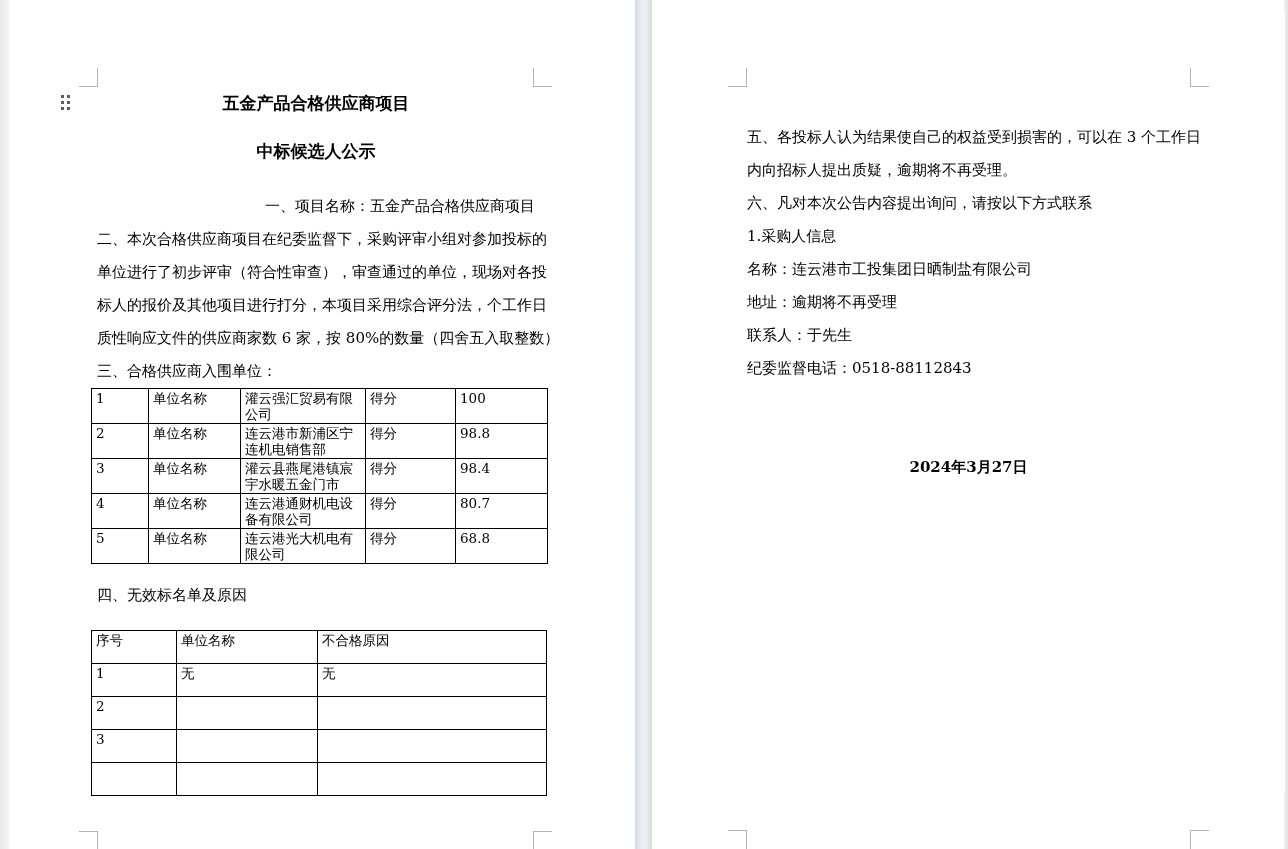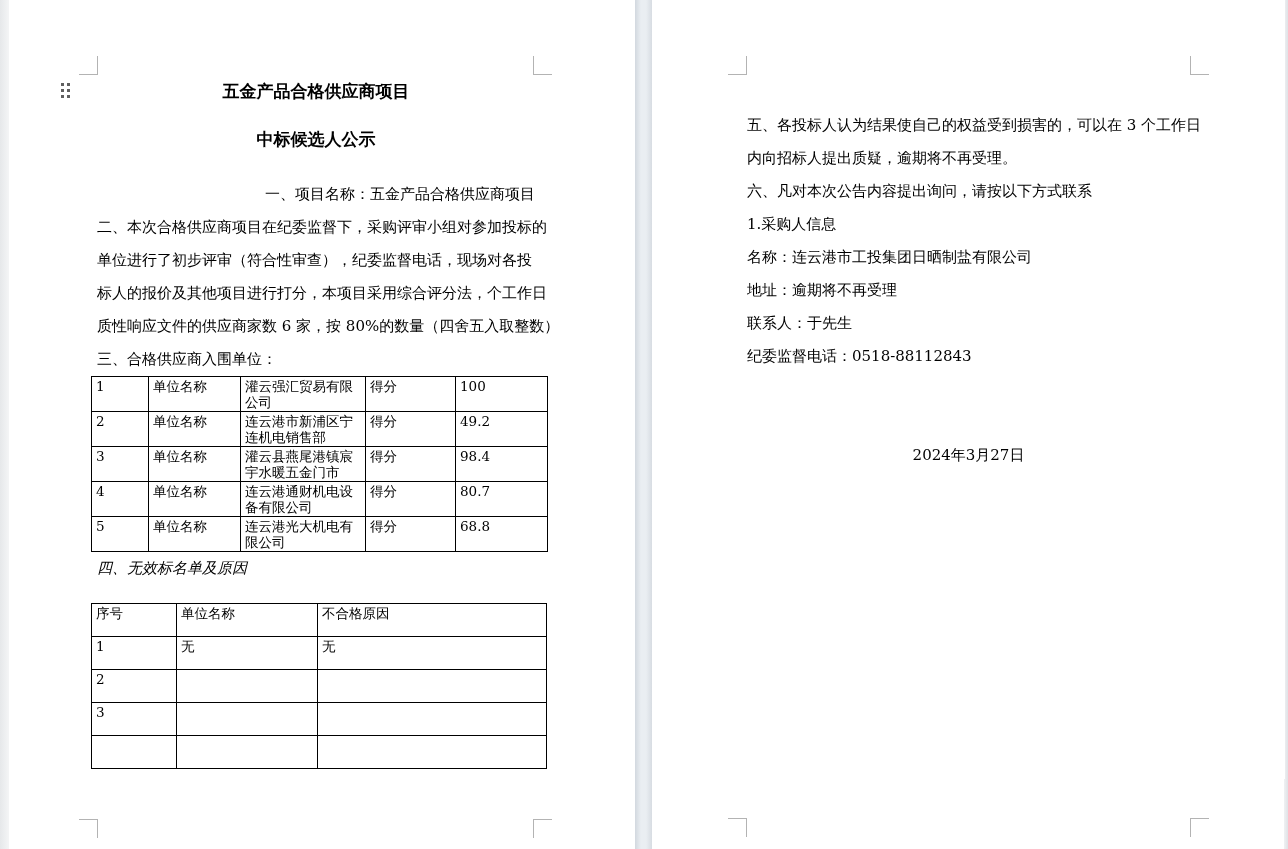--- a/index.html
+++ b/index.html
@@ -7,54 +7,54 @@
     width:1288px;height:849px;position:relative;overflow:hidden;
     background:#ffffff;color:#000;
     font-family:"DejaVu Serif","Liberation Serif",serif;
   }
   
   .strip{position:absolute;top:0;height:849px;}
   .strip-left{left:0;width:9px;background:linear-gradient(90deg,#e6e8ea,#f4f5f6);}
   .strip-mid{left:635px;width:17px;background:linear-gradient(90deg,#d2d8df,#eaeef2 35%,#eaeef2 65%,#d7dce2);}
   .strip-right{left:1284px;width:4px;background:linear-gradient(90deg,#f0f1f3,#dfe2e6);}
   
-  .page{position:absolute;top:0;height:779px;background:#ffffff;}
+  .page{position:absolute;top:12px;height:779px;background:#ffffff;}
   #page1{left:9px;width:626px;}
   #page2{left:652px;width:633px;}
   .content{position:absolute;top:0;}
   #page1 .content{left:88px;width:438px;}
   #page2 .content{left:95px;width:443px;}
   
   .cmark{position:absolute;width:18px;height:18px;border:0 solid #b3b3b3;}
   .cmark.tl{border-right-width:1px;border-bottom-width:1px;}
   .cmark.tr{border-left-width:1px;border-bottom-width:1px;}
   .cmark.bl{border-right-width:1px;border-top-width:1px;}
   .cmark.br{border-left-width:1px;border-top-width:1px;}
   
   .grip{position:absolute;left:52px;top:83px;display:grid;
         grid-template-columns:3px 3px;grid-auto-rows:3px;gap:3px;}
   .grip i{background:#5f5f5f;display:block;}
   
   .title-wrap{padding-top:67px;text-align:center;}
   .title-line{font-size:17px;font-weight:bold;line-height:48px;white-space:nowrap;}
   .body-line{font-size:15px;line-height:33px;white-space:nowrap;}
   .lines-block .body-line:first-child{margin-top:15px;text-align:right;}
-  .sec4{margin-top:0;font-style:italic;}
+  .sec4{margin-top:15px;}
   
   table{border-collapse:collapse;margin-left:-6px;table-layout:fixed;}
   td,th{border:1px solid #000;vertical-align:top;padding:1px 4px;
         font-size:13.5px;line-height:16px;font-weight:normal;text-align:left;
         overflow:hidden;word-break:break-all;}
   .t1{width:456px;}
   .t1 tr{height:34px;}
   .t2{width:455px;margin-top:18px;}
   .t2 tr{height:33px;margin-left:15px;}
   
   #page2 .lines-block .body-line:first-child{margin-top:109px;}
-  .date-line{margin-top:66px;font-weight:normal;text-align:center;}
+  .date-line{margin-top:66px;font-weight:bold;text-align:center;}
 </style>
 </head>
 <body>
 
 <div class="strip strip-left"></div>
 <div class="strip strip-mid"></div>
 <div class="strip strip-right"></div>
 
 <div class="page" id="page1">
   <div class="cmark tl" style="left:70px;top:56px;"></div>
@@ -73,21 +73,21 @@
 
   <div class="content">
     <div class="title-wrap">
       <div class="title-line">五金产品合格供应商项目</div>
       <div class="title-line">中标候选人公示</div>
     </div>
 
     <div class="lines-block">
       <div class="body-line">一、项目名称：五金产品合格供应商项目</div>
       <div class="body-line">二、本次合格供应商项目在纪委监督下，采购评审小组对参加投标的</div>
-      <div class="body-line">单位进行了初步评审（符合性审查），纪委监督电话，现场对各投</div>
+      <div class="body-line">单位进行了初步评审（符合性审查），审查通过的单位，现场对各投</div>
       <div class="body-line">标人的报价及其他项目进行打分，本项目采用综合评分法，个工作日</div>
       <div class="body-line">质性响应文件的供应商家数 6 家，按 80%的数量（四舍五入取整数）</div>
       <div class="body-line">三、合格供应商入围单位：</div>
     </div>
 
     <table class="t1">
       <colgroup>
           <col style="width:57px">
           <col style="width:92px">
           <col style="width:125px">
@@ -100,21 +100,21 @@
           <td>单位名称</td>
           <td>灌云强汇贸易有限公司</td>
           <td>得分</td>
           <td>100</td>
         </tr>
         <tr>
           <td>2</td>
           <td>单位名称</td>
           <td>连云港市新浦区宁连机电销售部</td>
           <td>得分</td>
-          <td>49.2</td>
+          <td>98.8</td>
         </tr>
         <tr>
           <td>3</td>
           <td>单位名称</td>
           <td>灌云县燕尾港镇宸宇水暖五金门市</td>
           <td>得分</td>
           <td>98.4</td>
         </tr>
         <tr>
           <td>4</td>

